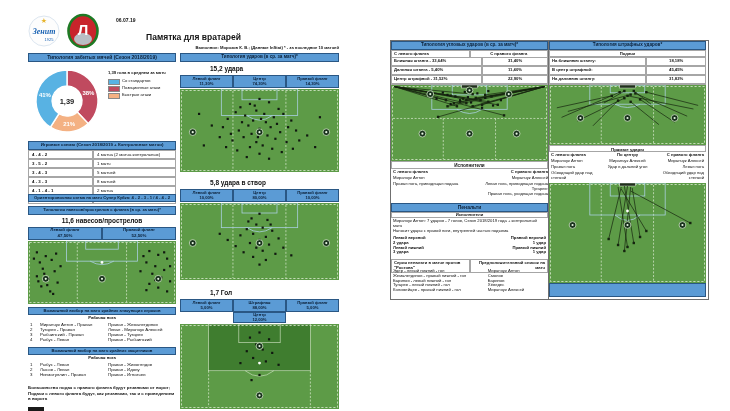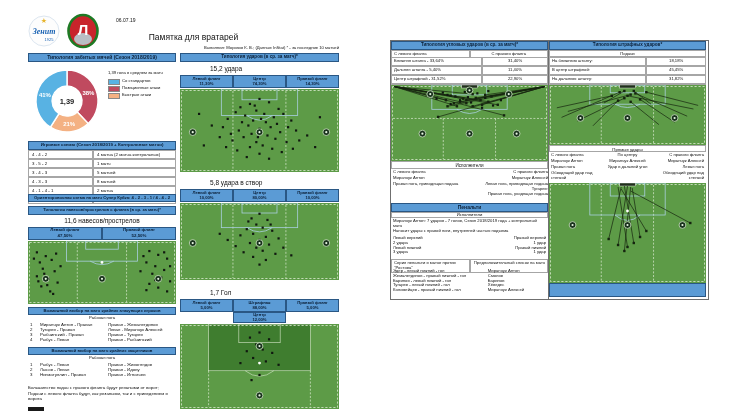--- a/index.html
+++ b/index.html
@@ -1,18 +1,18 @@
 <!DOCTYPE html>
 <html><head>
 <meta charset="utf-8">
 <style>
   html,body{margin:0;padding:0;width:730px;height:411px;background:#fff;overflow:hidden;
     font-family:"Liberation Sans",sans-serif;color:#111;-webkit-font-smoothing:antialiased;}
   .abs{position:absolute;box-sizing:border-box;line-height:1.15;}
-  .b{font-weight:normal}.ctr{text-align:center}.rt{text-align:right}
+  .b{font-weight:bold}.ctr{text-align:center}.rt{text-align:right}
   .f42{font-size:4.2px}.f44{font-size:4.4px}.f46{font-size:4.6px}.f5{font-size:5px}.f65{font-size:6.5px}.f8{font-size:8.5px}
   .bar{background:#5b9bd5;border:1px solid #2a5784;color:#0b2038;font-weight:bold;text-align:center;
     display:flex;align-items:center;justify-content:center;line-height:1.05;}
   .barcol{flex-direction:column;gap:1px;}
   .cell{border:1px solid #a6a6a6;background:#fff;}
   .g2{display:grid;grid-template-columns:1fr 1fr}
   .g3{display:grid;grid-template-columns:1fr 1fr 1fr}
   .prow{display:grid;grid-template-columns:10px 1fr 1fr}
   .page{position:absolute;background:#fff;}
   .panel{position:absolute;border:1px solid #6f6f6f;background:#fff;}

